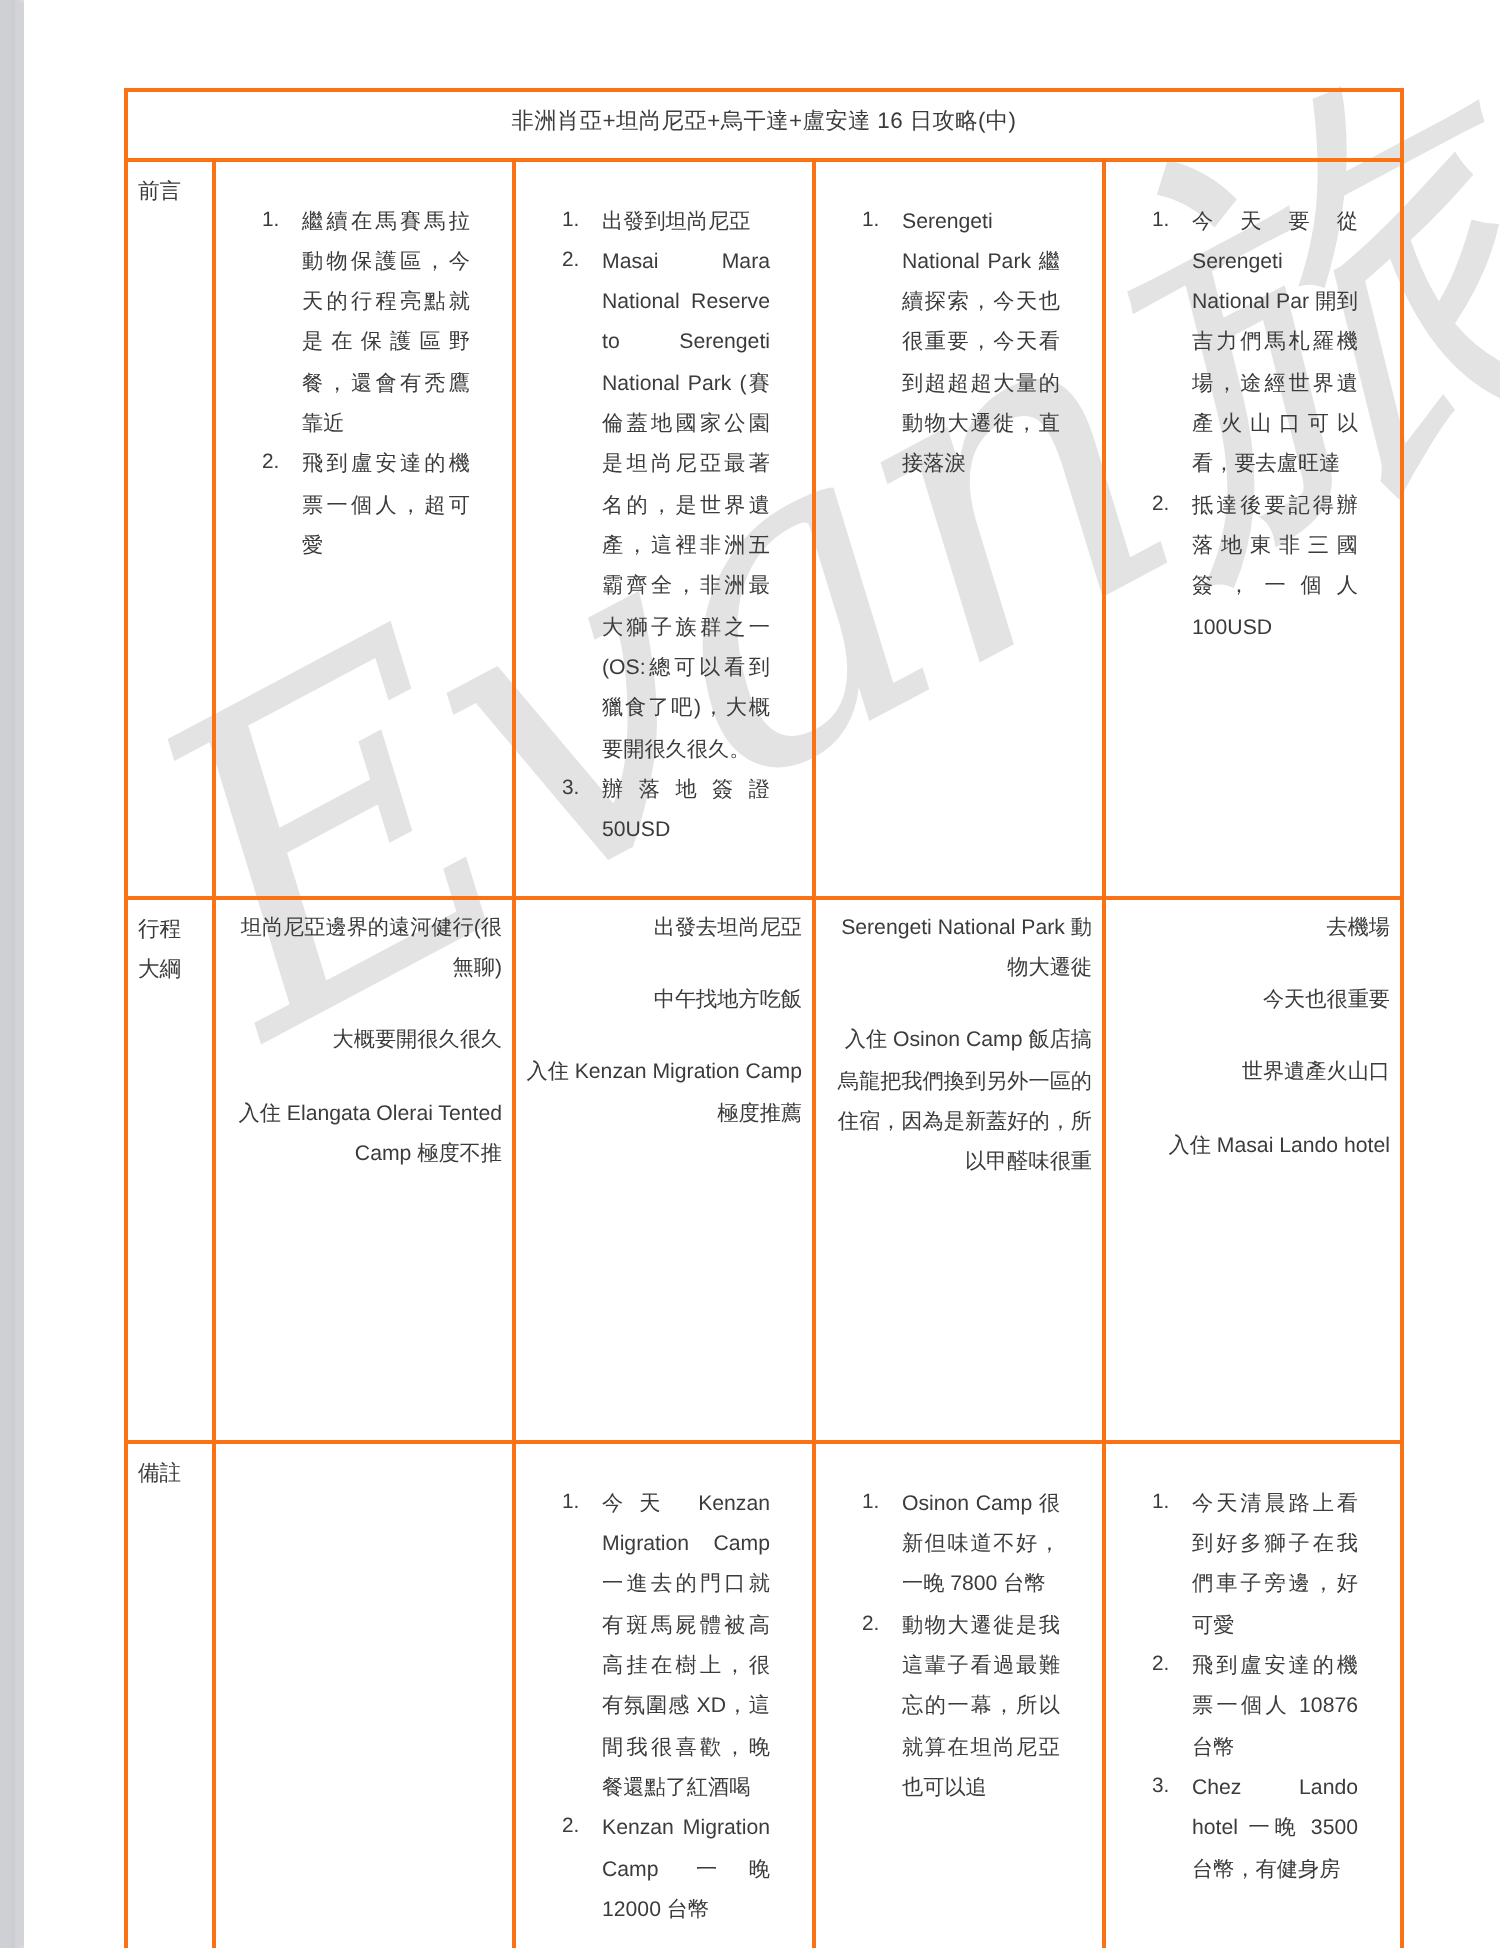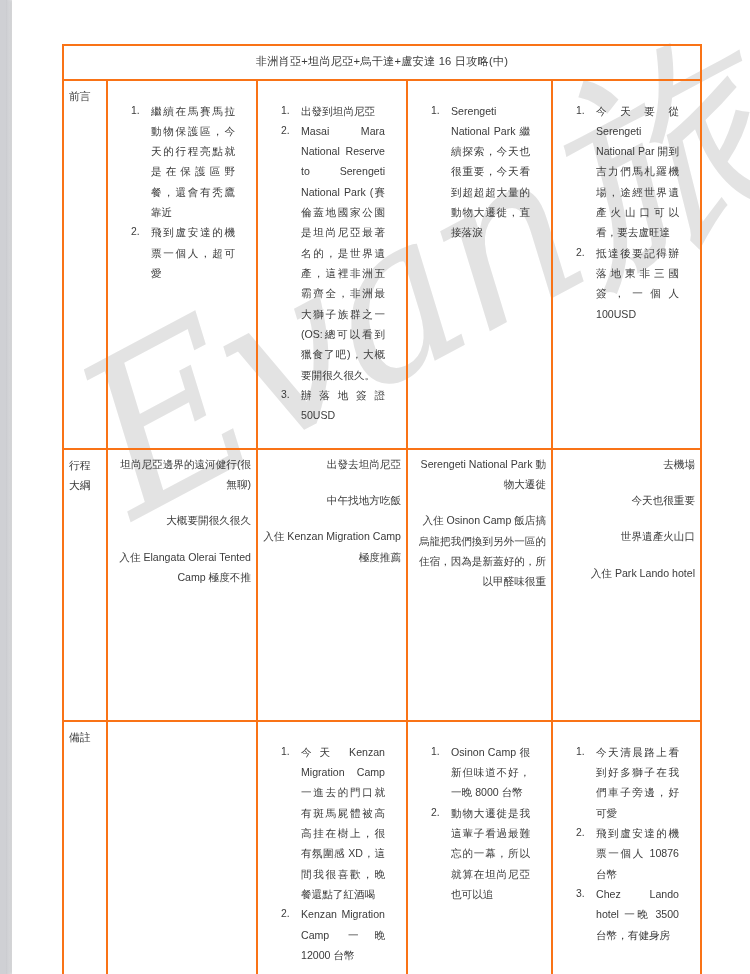--- a/index.html
+++ b/index.html
@@ -212,39 +212,39 @@
                   <p>Serengeti National Park 動物大遷徙</p>
                   <p>入住 Osinon Camp
 飯店搞烏龍把我們換到另外一區的住宿，因為是新蓋好的，所以甲醛味很重</p>
                 </div>
             </td>
             <td class="cell-mid">
               <div class="centerblock">
                   <p>去機場</p>
                   <p>今天也很重要</p>
                   <p>世界遺產火山口</p>
-                  <p>入住  Park Lando hotel</p>
+                  <p>入住  Masai Lando hotel</p>
                 </div>
             </td>
           </tr>
 
           <tr>
             <td class="rowhead cell-note">備註</td>
             <td class="cell-note">
               <ol class="numlist"></ol>
             </td>
             <td class="cell-note">
               <ol class="numlist">
                   <li>今天 Kenzan Migration Camp 一進去的門口就有斑馬屍體被高高挂在樹上，很有氛圍感 XD，這間我很喜歡，晚餐還點了紅酒喝</li>
                   <li>Kenzan Migration Camp 一晚 12000 台幣</li>
                 </ol>
             </td>
             <td class="cell-note">
               <ol class="numlist">
-                  <li>Osinon Camp  很新但味道不好，一晚 8000 台幣</li>
+                  <li>Osinon Camp  很新但味道不好，一晚 7800 台幣</li>
                   <li>動物大遷徙是我這輩子看過最難忘的一幕，所以就算在坦尚尼亞也可以追</li>
                 </ol>
             </td>
             <td class="cell-note">
               <ol class="numlist">
                   <li>今天清晨路上看到好多獅子在我們車子旁邊，好可愛</li>
                   <li>飛到盧安達的機票一個人 10876 台幣</li>
                   <li>Chez Lando hotel  一晚 3500 台幣，有健身房</li>
                 </ol>
             </td>

